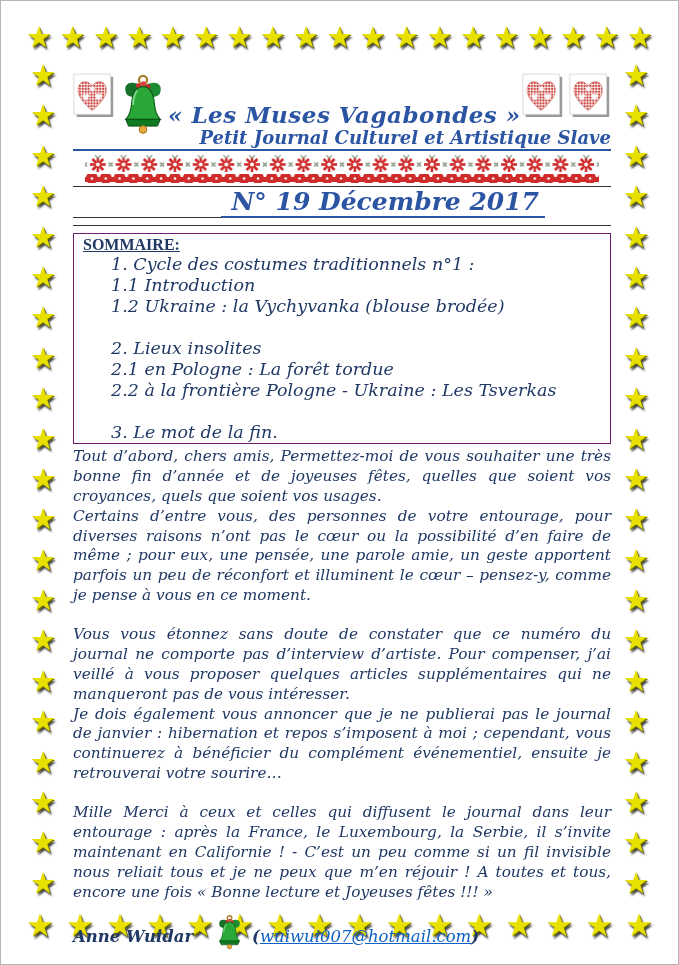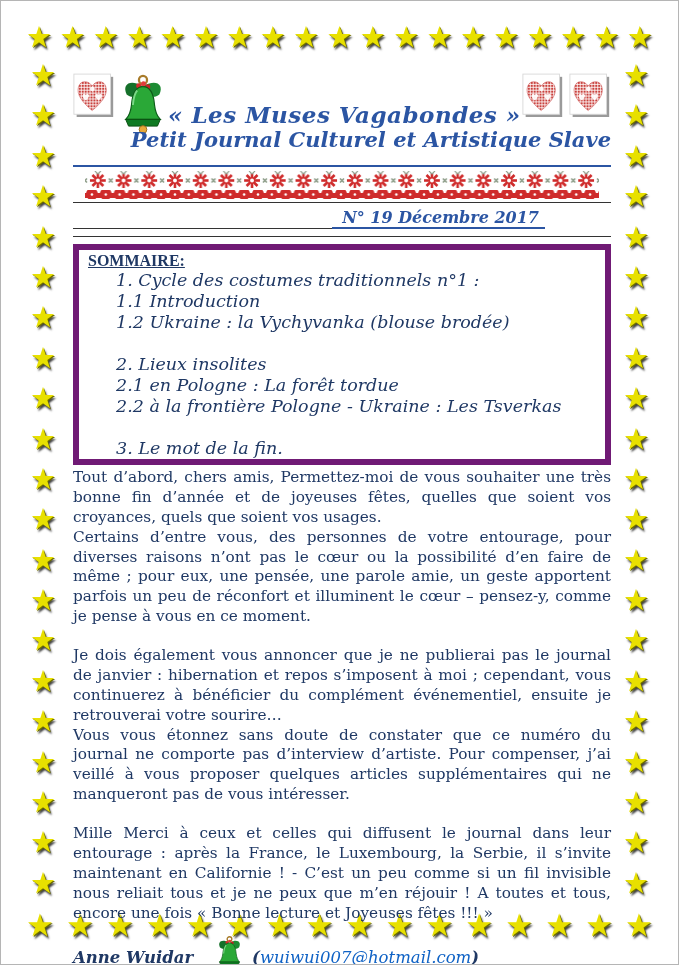--- a/index.html
+++ b/index.html
@@ -23,46 +23,46 @@
   
   .header-row { display:flex; align-items:flex-start; }
   .heart-tile { width:42px; height:46px; flex:0 0 auto; }
   .bell-lg    { width:50px; height:62px; flex:0 0 auto; margin-left:3px; }
   .title {
     flex:1; padding-top:28px;
     font-size:23px; font-weight:bold; font-style:italic; color:#2b55a3; letter-spacing:0.5px;
   }
   .hearts-right { display:flex; gap:5px; flex:0 0 auto; }
   .subtitle {
-    margin-top:-8px; text-align:right; font-size:21px; font-weight:bold; font-style:italic;
-    color:#2b55a3; border-bottom:2px solid #2b55a3; padding-bottom:13px;
+    margin-top:-8px; text-align:right; font-size:18px; font-weight:bold; font-style:italic;
+    color:#2b55a3; border-bottom:2px solid #2b55a3; padding-bottom:1px;
   }
   .band-wrap { padding:4px 12px 0 12px; }
   .band { display:block; width:100%; height:28px; }
   
   .issue-area { border-top:1px solid #333333; margin-top:3px; }
   .issue-flex { display:flex; align-items:flex-end; }
   .fill-line  { flex:1; border-bottom:1px solid #333333; height:25px; }
   .issue-text {
-    font-size:16px; font-weight:bold; font-style:italic; color:#2b55a3;
+    font-size:25px; font-weight:bold; font-style:italic; color:#2b55a3;
     border-bottom:2px solid #2b55a3; padding:0 6px 0 10px; white-space:nowrap;
   }
   .issue-right-pad { width:66px; }
   .full-rule { border-bottom:1px solid #333333; height:7px; }
   
-  .sommaire { border:6px solid #701a75; margin-top:7px; padding:2px 22px 0 9px; }
+  .sommaire { border:1px solid #701a75; margin-top:7px; padding:2px 22px 0 9px; }
   .som-head {
     font-family:"Liberation Serif", serif; font-size:16px; font-weight:bold;
     text-decoration:underline; color:#1f3864;
   }
   .som-item { font-size:17.5px; font-style:italic; line-height:1.2; min-height:21px; color:#1f3864;margin-left:28px; }
   
   .body-text { margin-top:3px; }
   .body-text p {
-    margin:0; font-size:15.3px; line-height:1.3;
+    margin:0; font-size:15.3px; font-style:italic; line-height:1.3;
     text-align:justify; color:#1f3864;
   }
   .pgap { height:19px; }
   
   .signature { margin-top:20px; display:flex; align-items:center; font-style:italic; color:#1f3864; }
   .sig-name { font-weight:bold; font-size:16.5px; }
   .bell-sm { width:29px; height:36px; margin:-8px 8px 0 22px; }
   .sig-paren { font-size:16.5px; font-weight:bold; }
   .sig-email { font-size:16.5px; color:#0f62c5; text-decoration:underline; cursor:pointer; }
   .hidden-defs { position:absolute; width:0; height:0; overflow:hidden; }
@@ -257,22 +257,22 @@
       <div class="som-item">2.1 en Pologne : La forêt tordue</div>
       <div class="som-item">2.2 à la frontière Pologne - Ukraine : Les Tsverkas</div>
       <div class="som-item"></div>
       <div class="som-item">3. Le mot de la fin.</div>
     </div>
 
     <div class="body-text">
       <p>Tout d’abord, chers amis, Permettez-moi de vous souhaiter une très bonne fin d’année et de joyeuses fêtes, quelles que soient vos croyances, quels que soient vos usages.</p>
       <p>Certains d’entre vous, des personnes de votre entourage, pour diverses raisons n’ont pas le cœur ou la possibilité d’en faire de même ; pour eux, une pensée, une parole amie, un geste apportent parfois un peu de réconfort et illuminent le cœur – pensez-y, comme je pense à vous en ce moment.</p>
       <div class="pgap"></div>
+      <p>Vous vous étonnez sans doute de constater que ce numéro du journal ne comporte pas d’interview d’artiste. Pour compenser, j’ai veillé à vous proposer quelques articles supplémentaires qui ne manqueront pas de vous intéresser.</p>
       <p>Je dois également vous annoncer que je ne publierai pas le journal de janvier : hibernation et repos s’imposent à moi ; cependant, vous continuerez à bénéficier du complément événementiel, ensuite je retrouverai votre sourire…</p>
-      <p>Vous vous étonnez sans doute de constater que ce numéro du journal ne comporte pas d’interview d’artiste. Pour compenser, j’ai veillé à vous proposer quelques articles supplémentaires qui ne manqueront pas de vous intéresser.</p>
       <div class="pgap"></div>
       <p>Mille Merci à ceux et celles qui diffusent le journal dans leur entourage : après la France, le Luxembourg, la Serbie, il s’invite maintenant en Californie ! - C’est un peu comme si un fil invisible nous reliait tous et je ne peux que m’en réjouir ! A toutes et tous, encore une fois « Bonne lecture et Joyeuses fêtes !!! »</p>
     </div>
 
     <div class="signature">
       <span class="sig-name">Anne Wuidar</span>
       <svg class="bell-sm">
           <use href="#sym-bell"></use>
         </svg>
       <span class="sig-paren">( </span>

